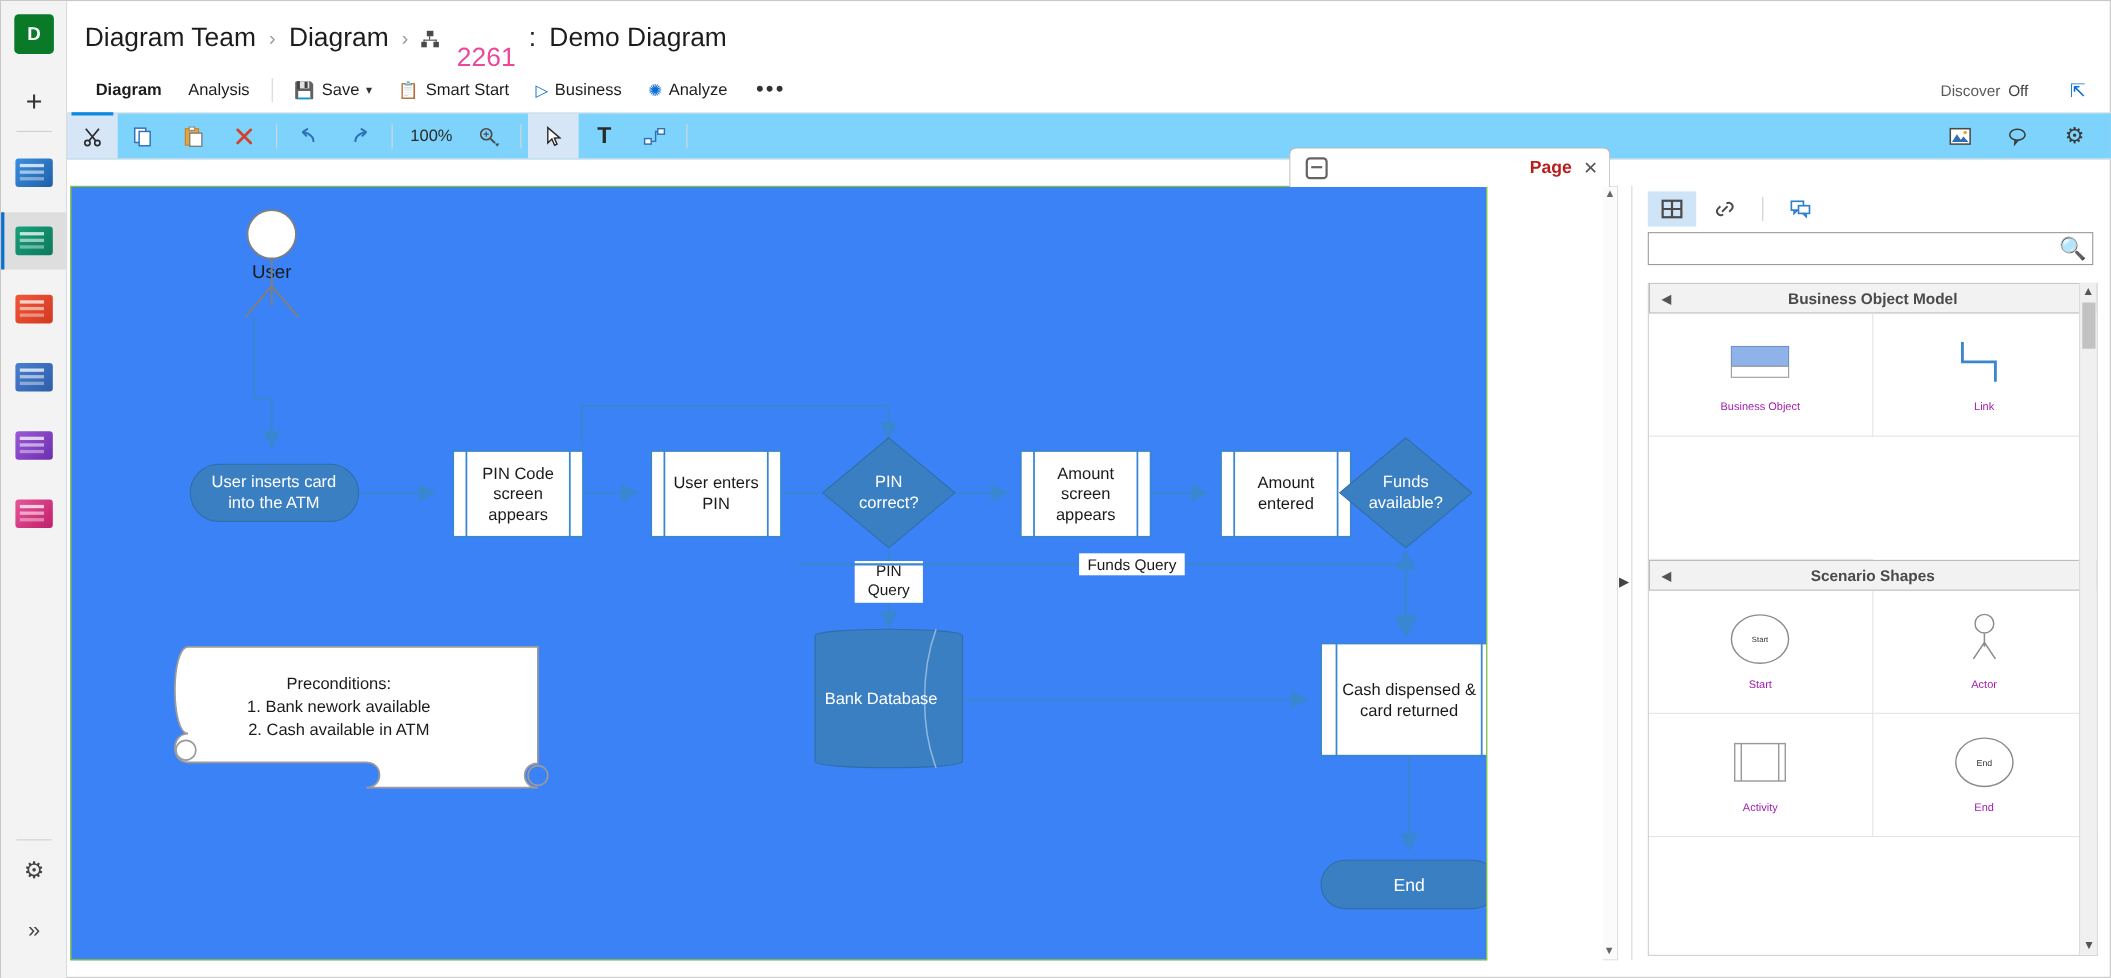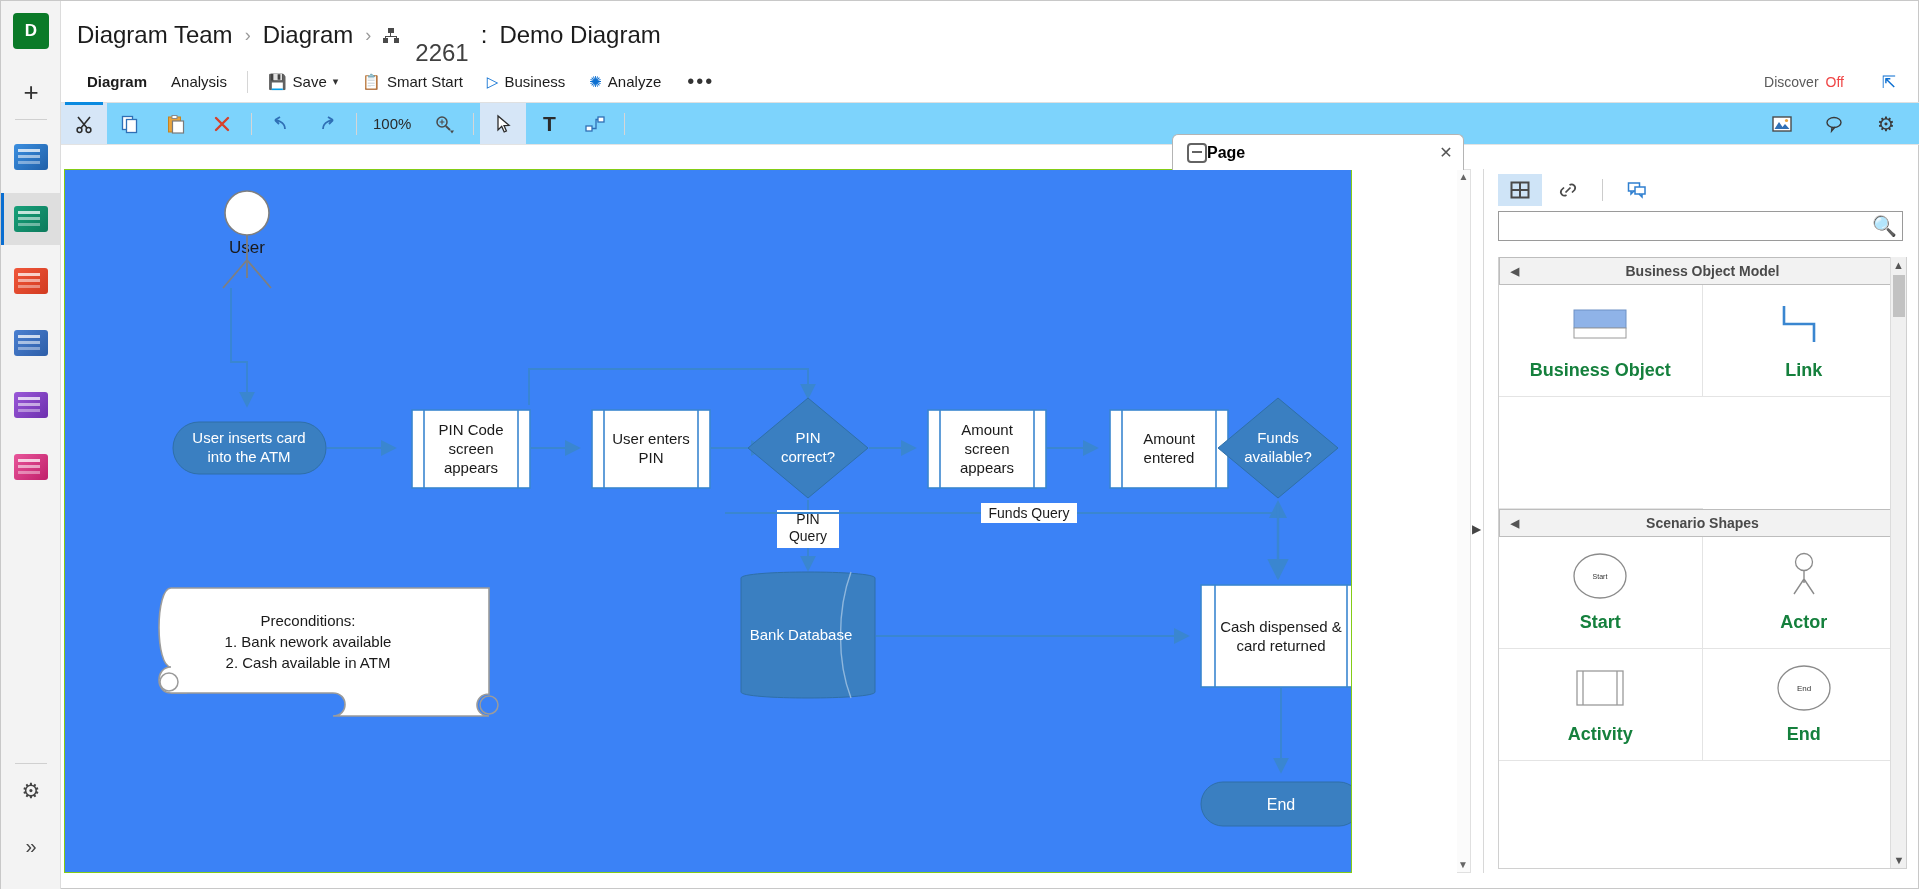--- a/index.html
+++ b/index.html
@@ -71,21 +71,21 @@
     font-size: 20px; color: #444;
   }
 
   
   .breadcrumb {
     position: absolute; left: 76px; top: 14px; height: 40px;
     display: flex; align-items: center; gap: 12px;
     font-size: 24px; color: #1c1c1c;
   }
   .bc-sep { color: #9a9a9a; font-size: 18px; }
-  .bc-id { color: #404040; margin-top: 36px; }
+  .bc-id { color: #ec4899; margin-top: 36px; }
   .bc-hier {
     display: inline-block; width: 16px; height: 15px; position: relative;
     margin-right: 4px;
   }
   .bc-hier i {
     position: absolute; background: #4a4a4a; display: block;
   }
   .bc-hier i.n1 { left: 5px; top: 0; width: 6px; height: 5px; }
   .bc-hier i.n2 { left: 0; top: 10px; width: 5px; height: 5px; }
   .bc-hier i.n3 { left: 11px; top: 10px; width: 5px; height: 5px; }
@@ -110,21 +110,21 @@
   .menu-sep { width: 1px; height: 22px; background: #d6d6d6; margin: 0 8px; }
   .caret { font-size: 11px; color: #333; }
   .mi-ico { font-size: 15px; color: #0a6ed1; display: inline-block; }
   .ellip { font-size: 20px; letter-spacing: 2px; padding: 0 14px; color:#333; }
 
   .discover {
     position: absolute; right: 74px; top: 60px; height: 42px;
     display: flex; align-items: center; gap: 7px;
     font-size: 14px; color: #5a5a5a;
   }
-  .discover .off { color: #ef4444; }
+  .discover .off { color: #404040; }
   .expand-ico {
     position: absolute; right: 22px; top: 60px; height: 42px;
     display: flex; align-items: center; font-size: 17px; color: #0a6ed1;
   }
 
   
   .toolbar {
     position: absolute; left: 60px; top: 102px;
     width: 1858px; height: 42px;
     background: #7dd3fc;
@@ -163,21 +163,21 @@
   .pagetab .pt-ico {
     margin-left: 14px; width: 20px; height: 20px;
     border: 2px solid #636363; border-radius: 4px;
     position: relative;
   }
   .pagetab .pt-ico::after {
     content: ""; position: absolute; left: 3px; top: 6px;
     width: 10px; height: 2px; background: #636363;
   }
   .pagetab .pt-title {
-    flex: 1; text-align: left; font-size: 16px; font-weight: bold; color: #000000;
+    flex: 1; text-align: right; font-size: 16px; font-weight: bold; color: #b91c1c;
   }
   .pagetab .pt-close {
     width: 34px; text-align: center; font-size: 16px; color: #555;
   }
 
   
   .canvas {
     position: absolute; left: 63px; top: 168px;
     width: 1288px; height: 704px;
     background: #3b82f6;
@@ -240,21 +240,21 @@
   }
   .rp-sect .lbl { flex: 1; text-align: center; padding-right: 30px; }
   .rp-grid { display: flex; flex-wrap: wrap; }
   .rp-cell {
     width: 50%; height: 112px;
     border-right: 1px solid #e4e4e4; border-bottom: 1px solid #e4e4e4;
     display: flex; flex-direction: column;
     align-items: center; justify-content: center; gap: 12px;
   }
   .rp-cell.empty { border-right: none; }
-  .rp-cell .cap { font-size: 18px; color: #15803d; font-weight: bold; }
+  .rp-cell .cap { font-size: 10px; color: #a21caf; }
   .rp-art { height: 48px; display: flex; align-items: center; justify-content: center; }
 
   .collapse-handle {
     position: absolute; left: 1470px; top: 516px;
     width: 11px; height: 24px;
     display: flex; align-items: center; justify-content: center;
     font-size: 12px; color: #444;
   }
 
   

